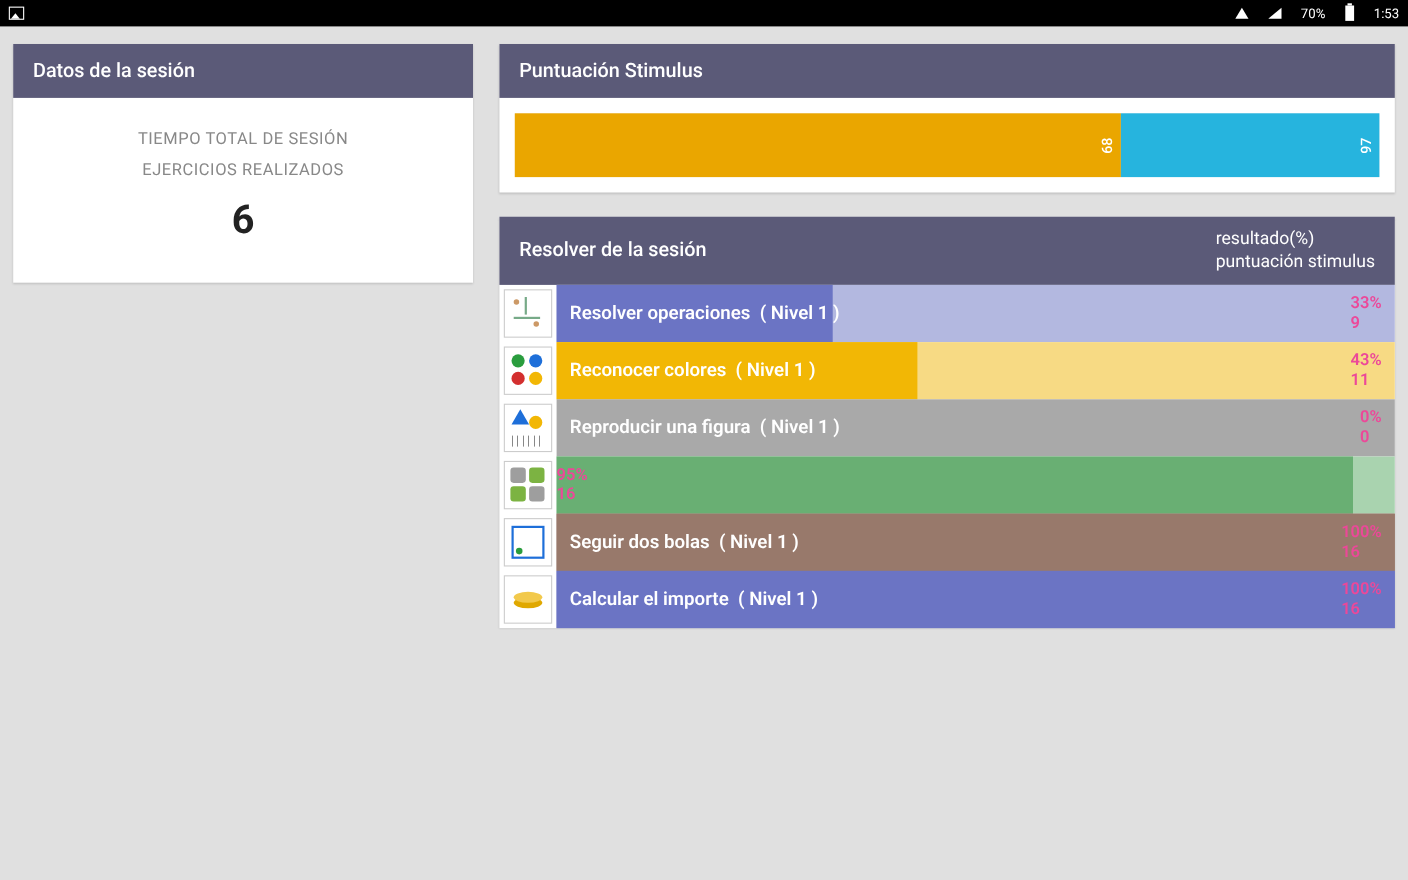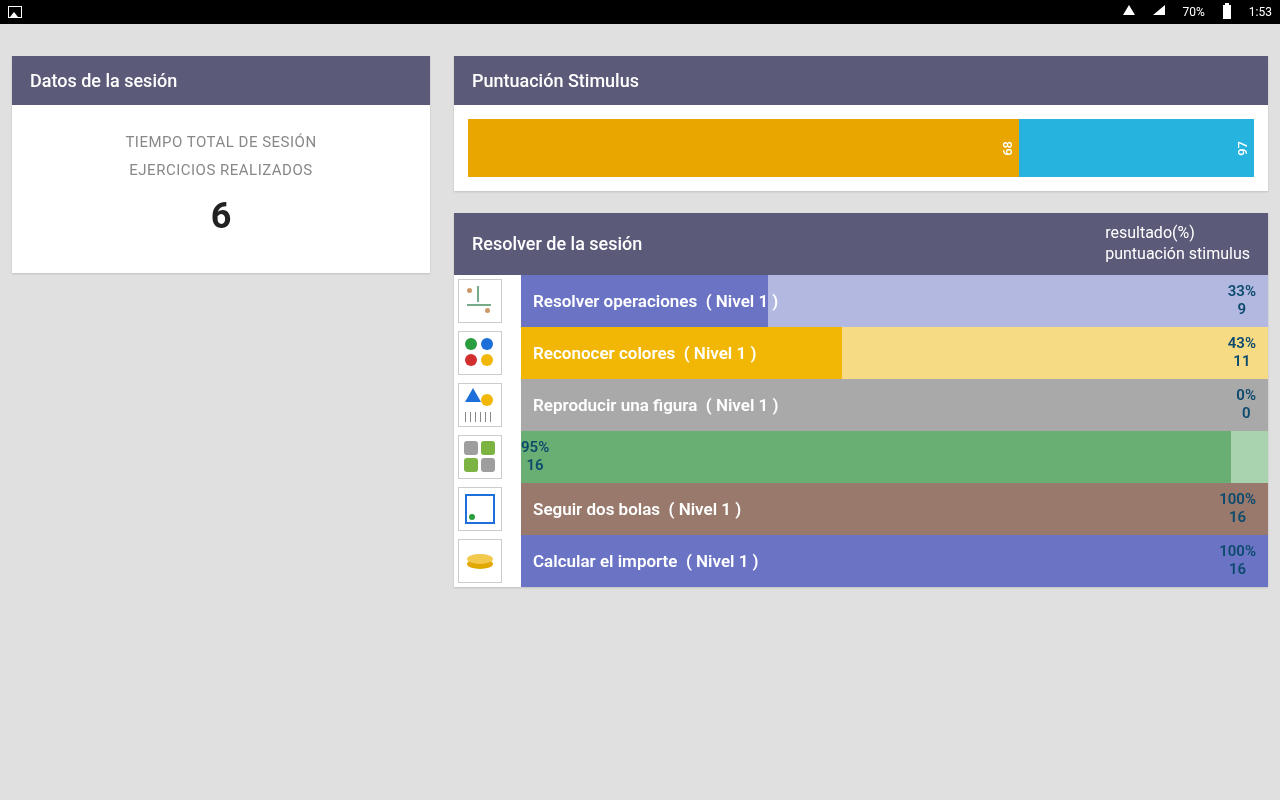--- a/index.html
+++ b/index.html
@@ -13,21 +13,21 @@
   .status-bar {
     height: 24px;
     background: #000;
     color: #fff;
     display: flex;
     align-items: center;
     padding: 0 8px;
     font-size: 12px;
   }
   .status-left { flex: 1; display: flex; align-items: center; gap: 4px; }
-  .status-right { display: flex; align-items: flex-start; gap: 18px; }
+  .status-right { display: flex; align-items: center; gap: 18px; }
   .gallery-icon {
     width: 14px; height: 12px; border: 1.5px solid #fff; position: relative;
   }
   .gallery-icon::after {
     content: ""; position: absolute; bottom: 0; left: 1px;
     width: 0; height: 0; border-left: 4px solid transparent;
     border-right: 4px solid transparent; border-bottom: 5px solid #fff;
   }
   .wifi-icon { width:0;height:0;border-left:6px solid transparent;border-right:6px solid transparent;border-bottom:10px solid #fff;}
   .signal-icon { width:0;height:0;border-left:12px solid transparent;border-bottom:10px solid #fff;}
@@ -35,21 +35,20 @@
   .battery-icon::before{content:"";position:absolute;top:-2px;left:2px;width:4px;height:2px;background:#fff;}
 
   .content { padding: 16px 12px; display: flex; gap: 24px; align-items: flex-start; }
   .col-left { width: 418px; }
   .col-right { flex: 1; }
 
   .card { background: #fff; box-shadow: 0 1px 2px rgba(0,0,0,0.15); }
   .card-header {
     background: #5b5a78; color: #fff; font-size: 18px; font-weight: 500;
     padding: 14px 18px;
-    margin-top: 16px;
   }
   .session-body { padding: 18px 10px 16px; text-align: center; }
   .session-label {
     color: #888; font-size: 15px; letter-spacing: 0.5px; text-transform: uppercase;
     margin-top: 10px;
   }
   .session-value { font-size: 36px; font-weight: 700; color: #222; margin-top: 16px; margin-bottom: 20px; }
 
   .score-card { margin-bottom: 22px; }
   .score-bar-wrap { padding: 14px 14px; }
@@ -70,39 +69,39 @@
   }
 
   .details-header {
     background:#5b5a78; color:#fff; display:flex; align-items:center;
     padding: 10px 18px; font-size:18px;
   }
   .details-header-left{flex:1;font-weight:500;}
   .details-header-right{text-align:left;font-size:16px;line-height:1.3;}
 
   .detail-row {
-    height: 52px; display:flex; align-items:center; position:relative;gap:15px;
+    height: 52px; display:flex; align-items:center; position:relative;
   }
   .row-icon {
     width: 44px; height: 44px; margin: 4px; background:#fff; border:1px solid #ccc;
     display:flex; align-items:center; justify-content:center; position:relative; z-index:3;
     flex-shrink:0;
   }
   .row-body {
     flex:1; height:100%; position:relative; display:flex; align-items:center;
   }
   .row-bg { position:absolute; inset:0; }
   .row-fill { position:absolute; top:0;left:0;bottom:0; }
   .row-text {
     position:relative; z-index:2; color:#fff; font-weight:600; font-size:17px;
     padding-left: 12px; flex:1;
   }
   .row-level { font-weight:600; }
   .row-right {
-    position:relative; z-index:2; color:#0c4a6e; text-align:center; padding-right:12px;
+    position:relative; z-index:2; color:#ec4899; text-align:left; padding-right:12px;
     font-weight:600; font-size:15px; line-height:1.15;
   }
 
   
   .ic-ops .l1{position:absolute;top:6px;left:18px;width:2px;height:16px;background:#7a8;}
   .ic-ops .l2{position:absolute;top:24px;left:8px;width:24px;height:2px;background:#7a8;}
   .ic-ops .d1{position:absolute;top:8px;left:8px;width:5px;height:5px;border-radius:50%;background:#c96;}
   .ic-ops .d2{position:absolute;top:28px;left:26px;width:5px;height:5px;border-radius:50%;background:#c96;}
 
   .ic-colors .d{position:absolute;width:12px;height:12px;border-radius:50%;}

